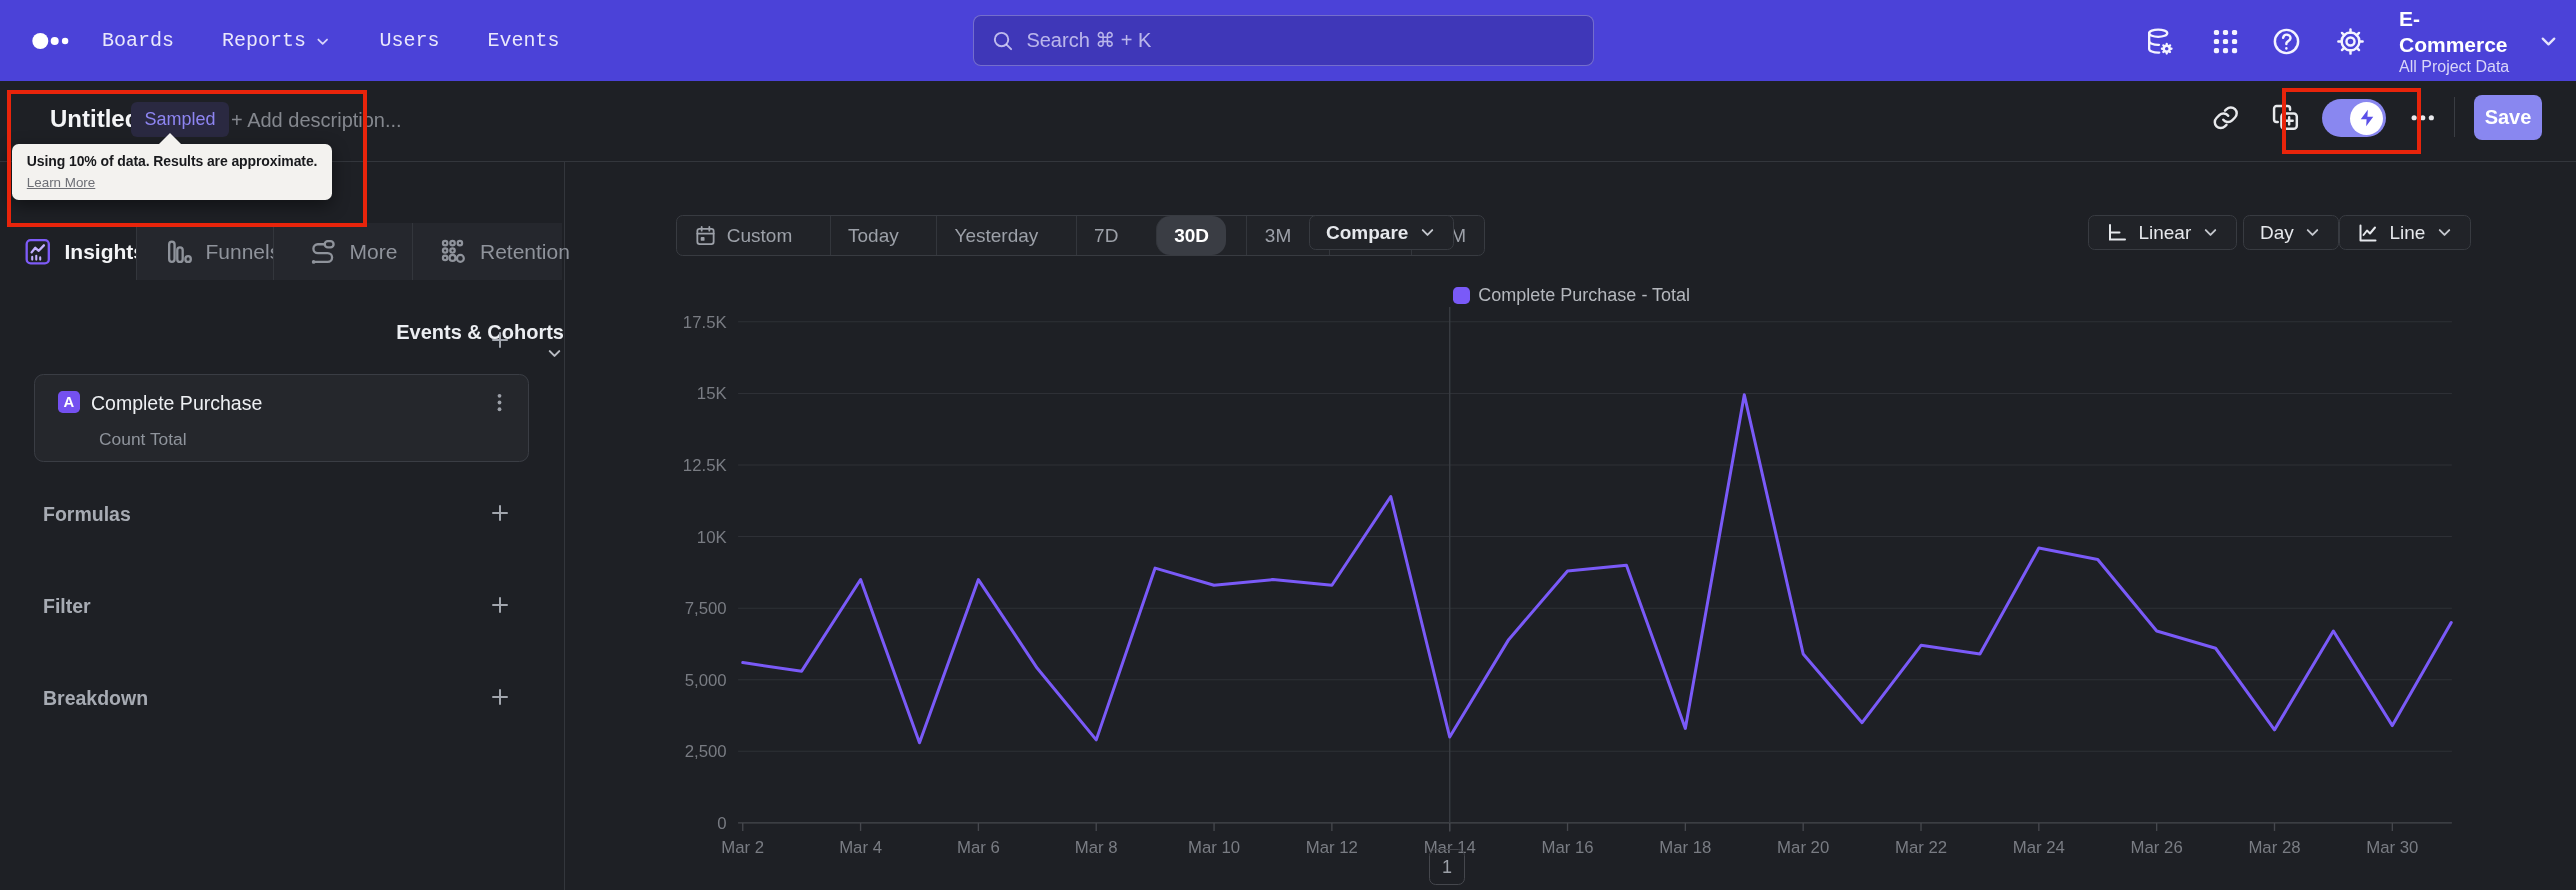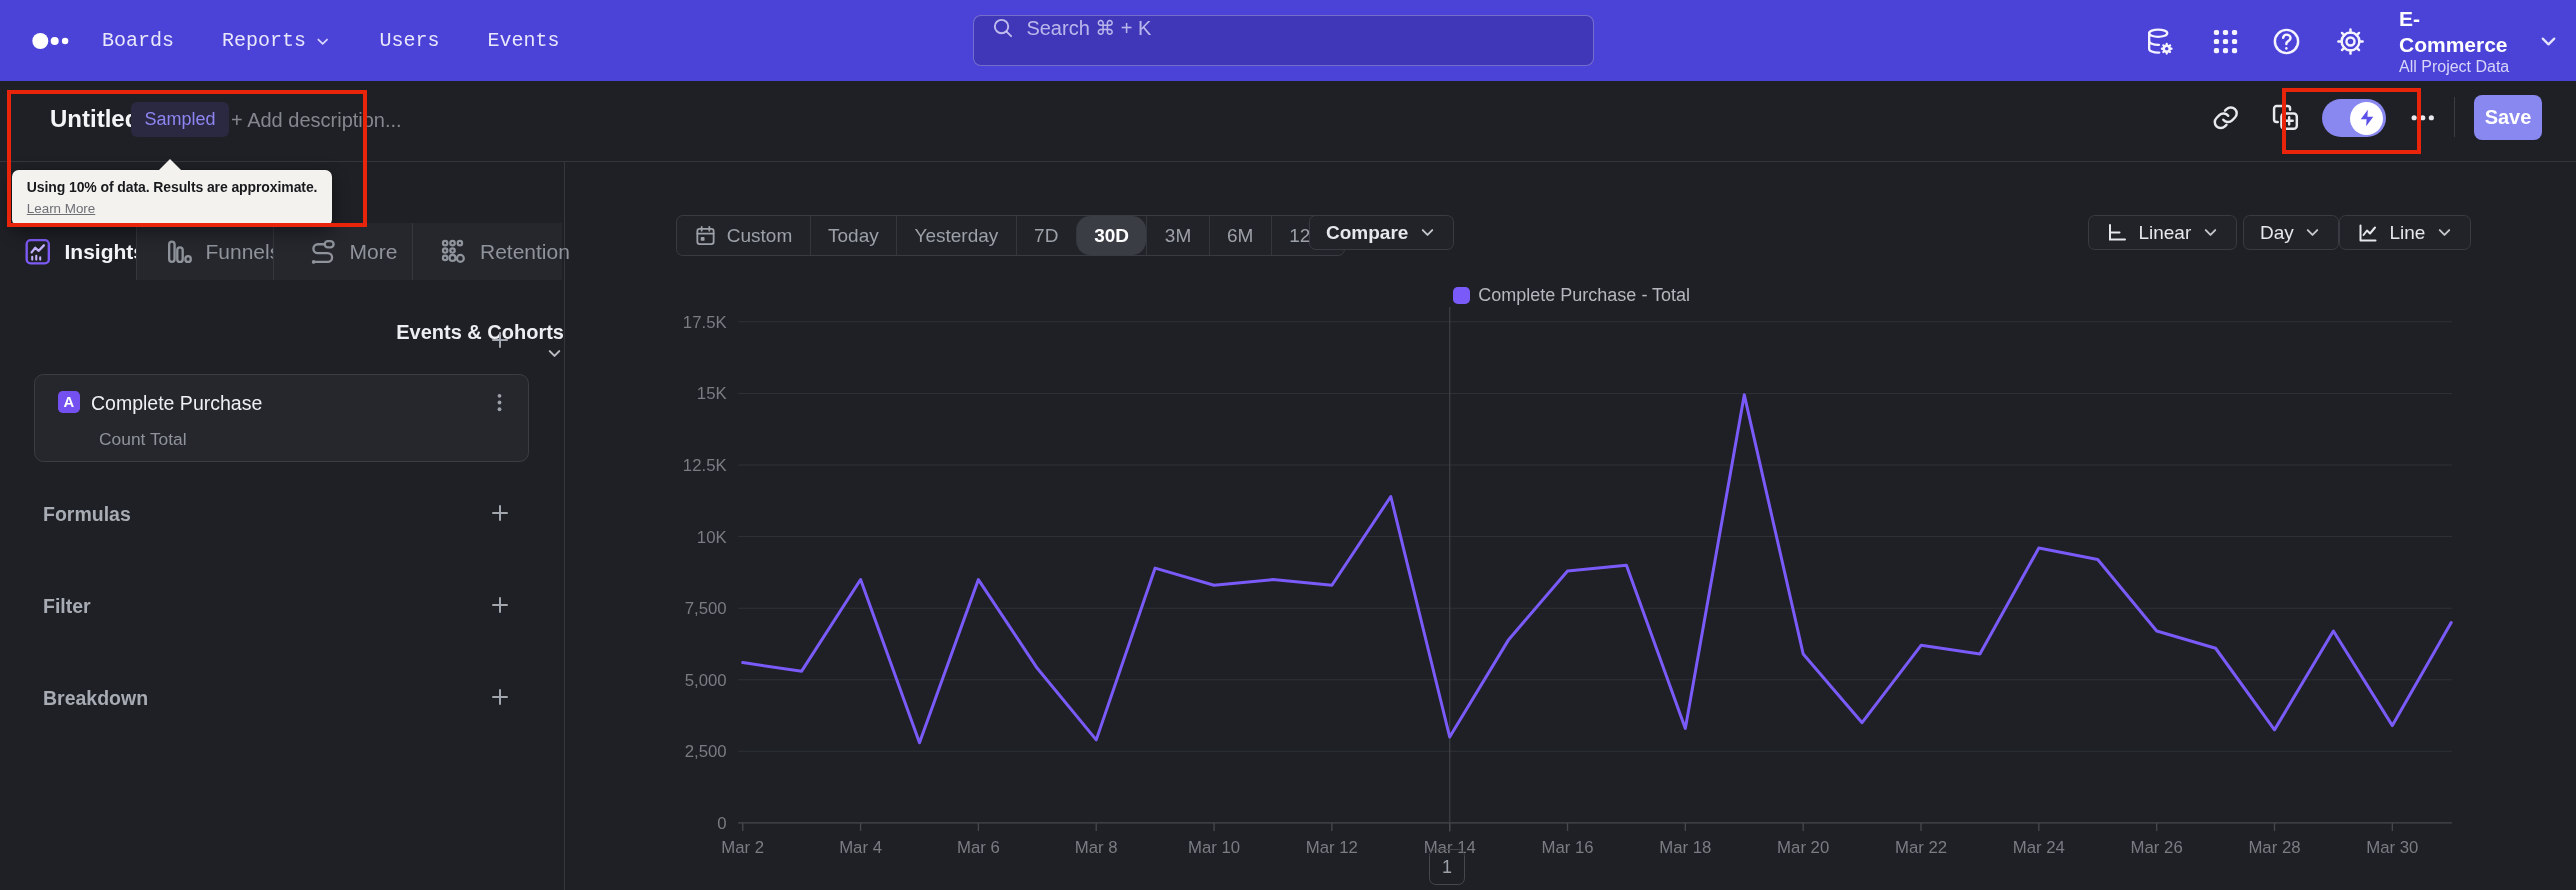--- a/index.html
+++ b/index.html
@@ -8,21 +8,21 @@
   svg{display:block;}
 
   
   .nav{position:absolute;left:0;top:0;width:2576px;height:81px;background:var(--nav-bg);}
   .logo{position:absolute;left:29.5px;top:23px;width:47px;height:35px;display:flex;align-items:center;cursor:pointer;}
   .nav-items{position:absolute;left:102px;top:0;height:81px;display:flex;align-items:center;gap:48px;font-family:Liberation Mono, monospace;}
   .nav-item{display:flex;align-items:center;gap:8px;font-size:20px;color:#e9e7fb;cursor:pointer;}
   .nav-item .chev{color:#d8d4fa;margin-top:2.7px;}
   .search{position:absolute;left:973px;top:14.8px;width:621px;height:51px;border-radius:8px;
           background:rgba(10,8,40,0.18);border:1.3px solid rgba(255,255,255,0.28);
-          display:flex;gap:12px;padding:0 17.4px;box-sizing:border-box;cursor:text;}
+          display:flex;align-items:center;gap:12px;padding:0 17.4px;box-sizing:border-box;cursor:text;}
   .search .ph{font-size:20px;color:rgba(234,231,255,0.72);}
   .nav-icn{position:absolute;top:25.5px;width:31px;height:31px;color:#f4f3ff;cursor:pointer;}
   .project{position:absolute;left:2399px;top:14.8px;width:161px;height:54px;display:flex;align-items:center;cursor:pointer;}
   .project .pname{font-size:21px;font-weight:bold;color:#ffffff;line-height:25.5px;}
   .project .pscope{font-size:16px;color:#d9d6f8;line-height:20px;}
   .project .chev{margin-left:12px;color:#e6e3fc;}
 
   
   .toolbar-divider{position:absolute;left:0;top:161px;width:2576px;height:0.7px;background:#33363c;}
   .rep-title{position:absolute;left:50px;top:105px;font-size:24px;font-weight:bold;color:#f4f5f7;cursor:text;}
@@ -37,21 +37,21 @@
   .save-btn{position:absolute;left:2474px;top:95px;width:68px;height:45px;border-radius:8px;background:var(--ui-purple);
             color:#ffffff;font-size:20px;font-weight:bold;display:flex;align-items:center;justify-content:center;cursor:pointer;}
 
   
   .red-box{position:absolute;border:4.7px solid var(--red);z-index:60;pointer-events:none;}
   .red-box.one{left:6.7px;top:90px;width:352px;height:129px;}
   .red-box.two{left:2282px;top:88px;width:131px;height:58px;}
 
   
   .tooltip{position:absolute;left:12px;top:144px;z-index:55;background:var(--tooltip-bg);border-radius:6.7px;
-           padding:9.4px 14.8px 10.7px 14.8px;box-shadow:0 5.4px 17.4px rgba(0,0,0,0.45);white-space:nowrap;margin-top:26px;}
+           padding:9.4px 14.8px 10.7px 14.8px;box-shadow:0 5.4px 17.4px rgba(0,0,0,0.45);white-space:nowrap;}
   .tooltip .arrow{position:absolute;left:146px;top:-10.7px;width:0;height:0;
                   border-left:12px solid transparent;border-right:12px solid transparent;
                   border-bottom:12px solid var(--tooltip-bg);}
   .tooltip .t1{font-size:14px;font-weight:bold;color:#191a1d;letter-spacing:-0.1px;}
   .tooltip .t2{display:inline-block;margin-top:5.4px;font-size:13.4px;color:#6e7076;text-decoration:underline;cursor:pointer;}
 
   
   .side-divider{position:absolute;left:564px;top:161px;width:0.7px;height:729px;background:#33363c;}
   .side-tab{position:absolute;top:223px;height:57px;display:flex;align-items:center;box-sizing:border-box;cursor:pointer;
             color:#8f939b;font-size:21px;}
@@ -67,21 +67,21 @@
   .acode{position:absolute;left:23px;top:16px;width:21.5px;height:21.5px;border-radius:4.7px;background:#7450f0;
          color:#fff;font-size:14.8px;font-weight:bold;display:flex;align-items:center;justify-content:center;}
   .ev-title{position:absolute;left:56px;top:17.4px;font-size:19.5px;color:#eef0f3;}
   .ev-sub{position:absolute;left:64px;top:54px;font-size:17.4px;color:#8f949c;}
   .kebab{position:absolute;right:17.4px;top:16px;width:23px;height:23px;color:#9ca0a8;cursor:pointer;}
   .side-section{position:absolute;left:0;width:564px;height:54px;}
   .side-section .lbl{position:absolute;left:43px;top:14.8px;font-size:19.5px;font-weight:bold;color:#a7abb3;}
 
   
   .range-group{position:absolute;left:676px;top:215px;height:39px;display:flex;align-items:stretch;
-               background:#212328;border:1.3px solid #383b41;border-radius:6.7px;overflow:hidden;}
+               background:#212328;border:1.3px solid #383b41;border-radius:6.7px;overflow:hidden;gap:20px;}
   .range-btn{display:flex;align-items:center;gap:9.4px;padding:0 17.4px;font-size:19px;color:#9ca0a8;cursor:pointer;
              border-left:0.7px solid #33363c;}
   .range-btn:first-child{border-left:none;}
   .range-btn.active{background:#3a3d44;color:#ffffff;font-weight:bold;border-radius:14px;}
   .range-btn .cicn{width:23px;height:23px;color:#9ca0a8;}
   .drop-btn{position:absolute;top:215px;height:35px;box-sizing:border-box;display:flex;align-items:center;gap:9.4px;
             padding:0 16px;background:#212328;border:1.3px solid #383b41;border-radius:6.7px;font-size:19px;
             color:#e6e8ec;cursor:pointer;}
   .drop-btn .dicn{width:24px;height:24px;color:#e6e8ec;}
   .drop-btn .chev{color:#c4c7cd;}

